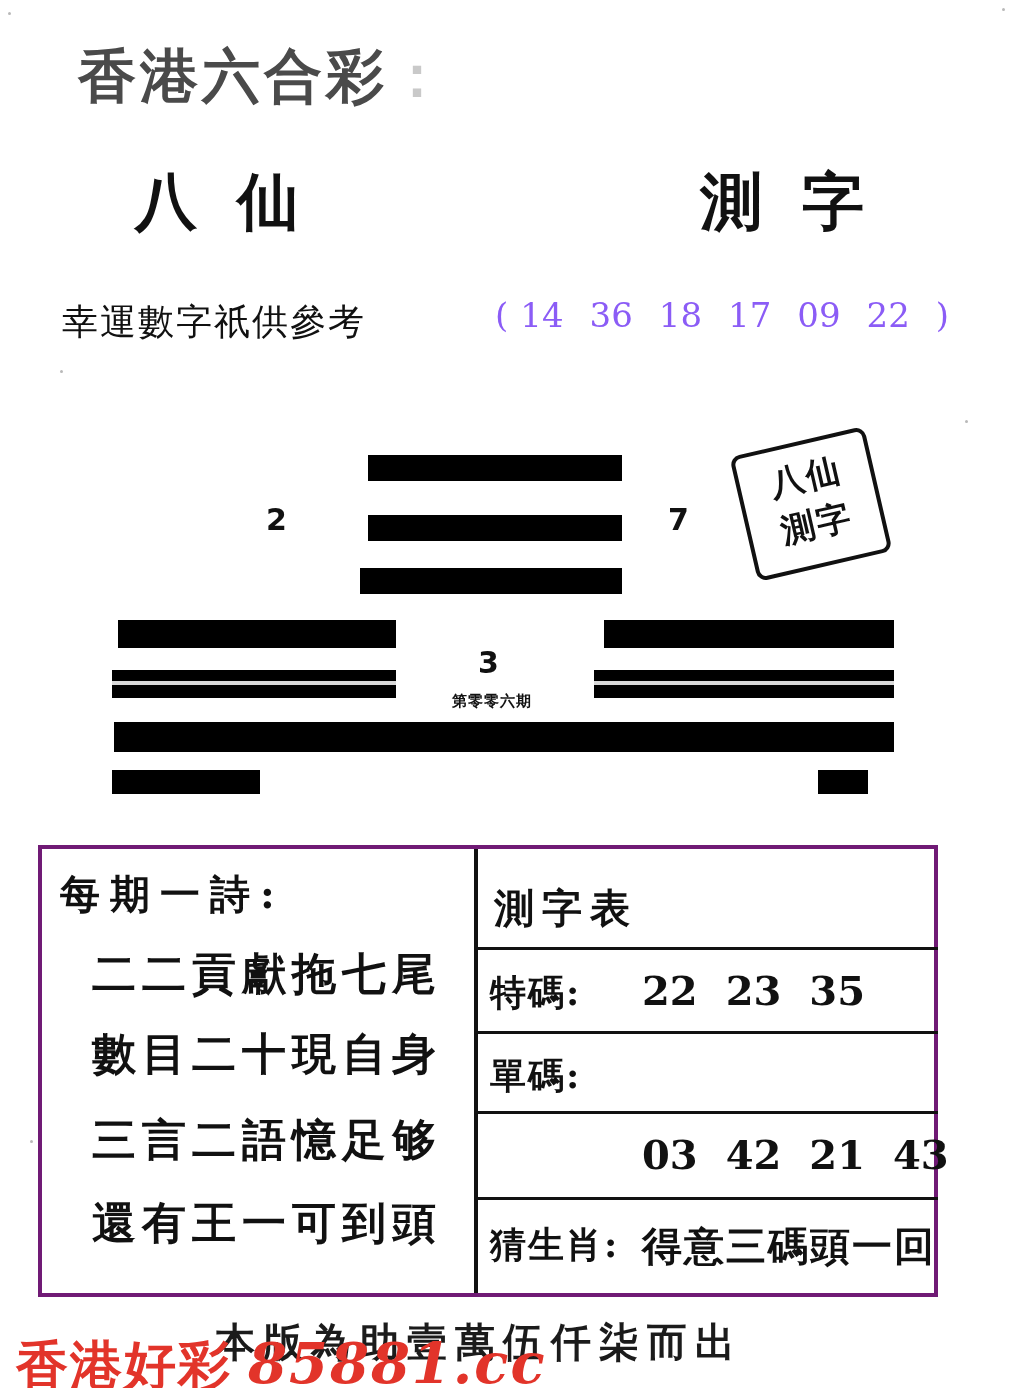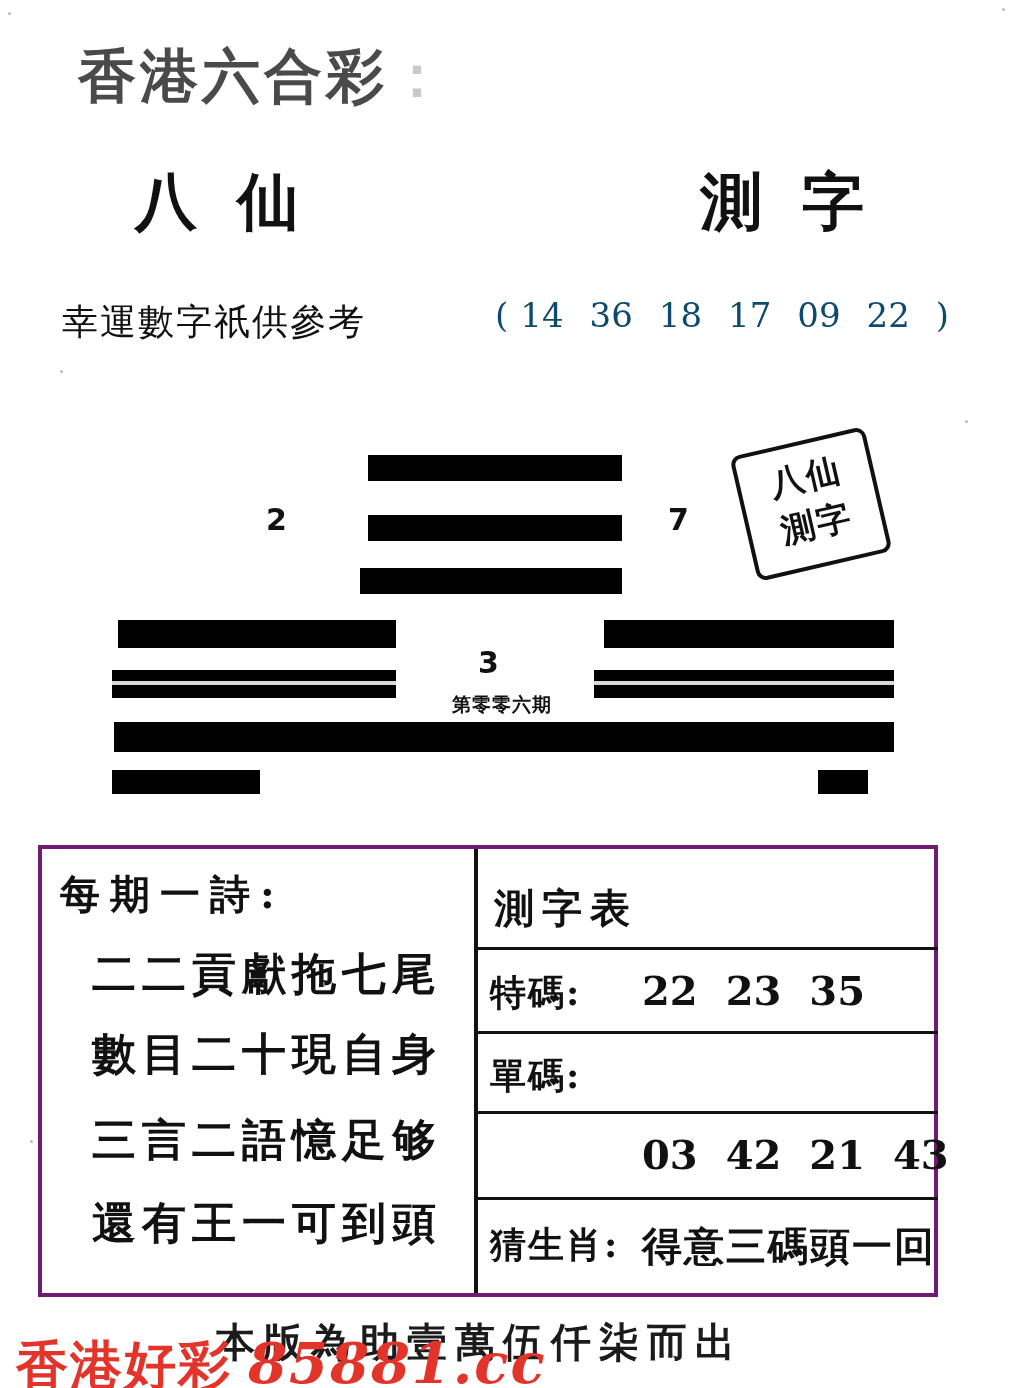--- a/index.html
+++ b/index.html
@@ -65,21 +65,21 @@
     font-size: 36px;
     letter-spacing: 2px;
     color: #111;
   }
   .lucky-numbers {
     position: absolute;
     left: 495px;
     top: 295px;
     font-family: "DejaVu Serif", serif;
     font-size: 34px;
-    color: #0c4a6e;
+    color: #8b5cf6;
     white-space: nowrap;
   }
   .lucky-numbers span.num {
     margin-right: 26px;
   }
   .lucky-numbers span.paren {
     margin-right: 12px;
   }
 
   
@@ -106,21 +106,21 @@
   .digit {
     position: absolute;
     font-family: "DejaVu Sans", sans-serif;
     font-size: 30px;
     font-weight: bold;
     color: #111;
   }
   .period {
     position: absolute;
     font-family: "DejaVu Sans", sans-serif;
-    font-size: 19px;
+    font-size: 15px;
     font-weight: bold;
     color: #111;
     letter-spacing: 1px;
     text-align: right;
   }
 
   
   .stamp {
     position: absolute;
     left: 742px;

